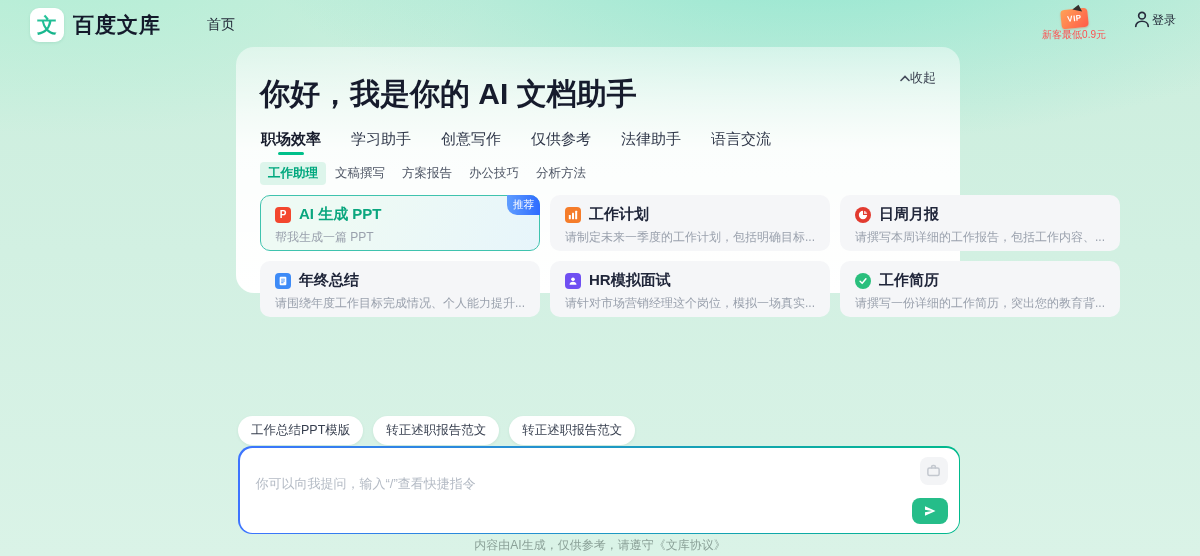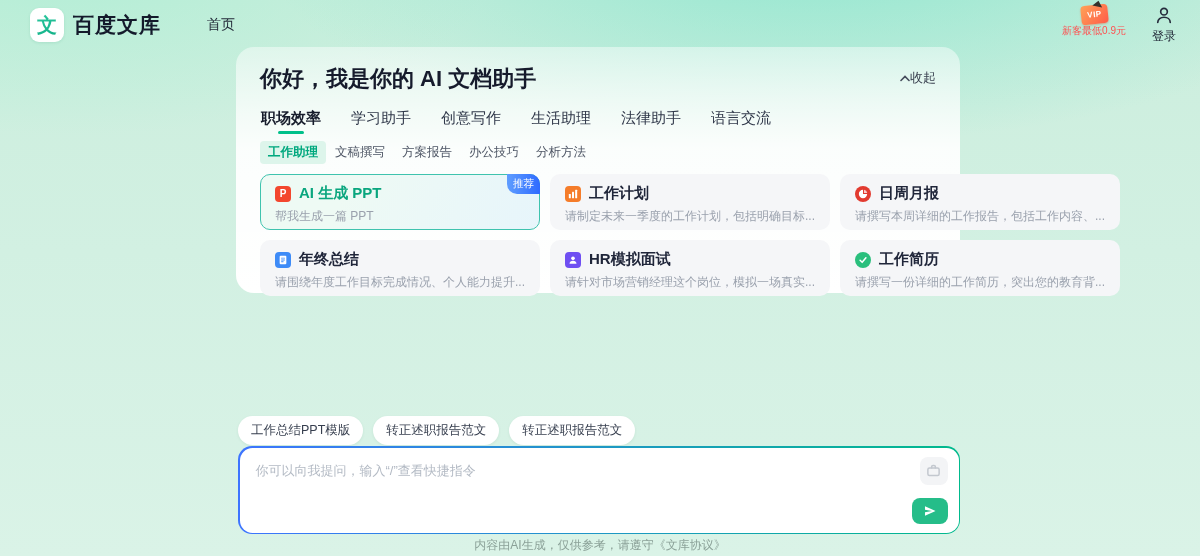--- a/index.html
+++ b/index.html
@@ -17,30 +17,30 @@
   .logo { width:34px; height:34px; background:#fff; border-radius:9px; display:flex; align-items:center; justify-content:center; box-shadow:0 1px 3px rgba(20,120,90,0.12); }
   .logo-glyph { font-size:20px; font-weight:700; background:linear-gradient(160deg,#2cc9a0,#0fae85); -webkit-background-clip:text; background-clip:text; color:transparent; }
   .brand-text { margin-left:9px; font-size:21px; font-weight:700; color:#141a2b; letter-spacing:1px; }
   .nav-home { margin-left:46px; font-size:14px; color:#232a39; cursor:pointer; text-decoration:none; }
   .top-right { margin-left:auto; display:flex; align-items:flex-start; gap:26px; }
   .vip-block { display:flex; flex-direction:column; align-items:center; cursor:pointer; }
   .vip-icon { width:27px; height:19px; border-radius:4px; background:linear-gradient(135deg,#ffa257,#ff5b49); transform:rotate(-6deg); display:flex; align-items:center; justify-content:center; box-shadow:0 1px 2px rgba(220,80,50,0.35); position:relative; }
   .vip-icon::before { content:""; position:absolute; top:-4px; right:4px; width:0; height:0; border-left:5px solid transparent; border-right:5px solid transparent; border-bottom:6px solid #35302c; transform:rotate(18deg); }
   .vip-icon span { font-size:8px; font-weight:700; color:#fff; letter-spacing:0.5px; }
   .vip-text { font-size:10px; }
-  .login-block { display:flex; flex-direction:column; align-items:center; cursor:pointer; }
+  .login-block { display:flex; flex-direction:row; align-items:center; cursor:pointer; }
   .login-label { margin-top:3px; font-size:12px; color:#232a39; }
   
   .panel {
     position:absolute; left:236px; top:47px; width:724px; height:246px;
     border-radius:18px; padding:16px 24px 0;
     background:linear-gradient(180deg, rgba(255,255,255,0.45) 0%, rgba(255,255,255,0.92) 42%, #ffffff 100%);
   }
   .panel-head { display:flex; justify-content:space-between; align-items:flex-start; }
-  .panel-title { font-size:22px; font-weight:700; color:#161b2c; margin-top:1px; }
+  .panel-title { font-size:30px; font-weight:700; color:#161b2c; margin-top:11px; }
   .collapse-btn { display:flex; align-items:center; font-size:13px; color:#3a4150; background:none; border:none; cursor:pointer; margin-top:6px; font-family:inherit; }
   .tabs { display:flex; gap:28px; margin-top:15px; }
   .tab { position:relative; background:none; border:none; font-size:15px; color:#30384a; padding:0 1px 9px; cursor:pointer; font-family:inherit; }
   .tab.active { font-weight:700; color:#171c2c; }
   .tab.active::after { content:""; position:absolute; left:50%; transform:translateX(-50%); bottom:3px; width:26px; height:3px; border-radius:2px; background:#00c08a; }
   .subtabs { display:flex; gap:1px; margin-top:4px; align-items:center; }
   .subtab { background:none; border:none; font-size:12.5px; color:#4d5564; padding:3px 8px; cursor:pointer; font-family:inherit; }
   .subtab.active { color:#00a87e; background:#ddf5eb; border-radius:4px; font-weight:600; }
   .cards { display:grid; grid-template-columns:repeat(3,1fr); gap:10px; margin-top:10px; }
   .card { position:relative; background:#f5f6f8; border:1px solid transparent; border-radius:10px; padding:9px 14px; height:56px; text-align:left; cursor:pointer; font-family:inherit; }
@@ -50,21 +50,21 @@
   .card-icon.round { border-radius:50%; }
   .card-title { font-size:15px; font-weight:700; color:#20263a; white-space:nowrap; }
   .card.featured .card-title { color:#0aa67e; }
   .card-desc { margin-top:5px; font-size:12px; color:#9aa1ad; white-space:nowrap; overflow:hidden; text-overflow:ellipsis; }
   .badge { position:absolute; top:-1px; right:-1px; background:linear-gradient(90deg,#5f9dff,#2e6bff); color:#fff; font-size:10.5px; line-height:1; padding:4px 6px 5px; border-radius:0 10px 0 10px; }
   
   .chips { position:absolute; left:238px; top:416px; display:flex; gap:10px; }
   .chip { background:#fff; border:none; border-radius:15px; padding:6px 13px; font-size:12.5px; color:#363e4e; cursor:pointer; box-shadow:0 1px 3px rgba(40,90,70,0.08); font-family:inherit; }
   .composer { position:absolute; left:238px; top:446px; width:722px; height:88px; border-radius:14px; padding:1.5px; background:linear-gradient(90deg,#3d74ff,#00ba8c); }
   .composer-inner { position:relative; width:100%; height:100%; background:#fff; border-radius:12.5px; }
-  .chat-input { position:absolute; top:0; left:0; width:calc(100% - 60px); height:calc(100% - 12px); border:none; outline:none; resize:none; background:transparent; padding:14px 0 0 16px; font-size:13px; color:#2c3343; font-family:inherit; }
+  .chat-input { position:absolute; top:0; left:0; width:calc(100% - 60px); height:calc(100% - 12px); border:none; outline:none; resize:none; background:transparent; padding:27px 0 0 16px; font-size:13px; color:#2c3343; font-family:inherit; }
   .chat-input::placeholder { color:#b3bac4; }
   .attach-btn { position:absolute; top:9px; right:11px; width:28px; height:28px; border:none; border-radius:8px; background:#f3f4f6; display:flex; align-items:center; justify-content:center; cursor:pointer; }
   .send-btn { position:absolute; bottom:9px; right:11px; width:36px; height:26px; border:none; border-radius:8px; background:#25bd89; display:flex; align-items:center; justify-content:center; cursor:pointer; }
   
   .footer { position:absolute; left:0; right:0; top:537px; text-align:center; font-size:12px; color:#8ba198; }
   .footer a { color:#8ba198; text-decoration:none; cursor:pointer; }
 </style>
 </head>
 <body>
 
@@ -103,21 +103,21 @@
             <polyline points="1,5.5 5,1.5 9,5.5"></polyline>
           </svg>
         <span>收起</span>
       </button>
     </div>
 
     <div class="tabs">
       <button class="tab active">职场效率</button>
       <button class="tab">学习助手</button>
       <button class="tab">创意写作</button>
-      <button class="tab">生活助理</button>
+      <button class="tab">仅供参考</button>
       <button class="tab">法律助手</button>
       <button class="tab">语言交流</button>
     </div>
 
     <div class="subtabs">
       <button class="subtab active">工作助理</button>
       <button class="subtab">文稿撰写</button>
       <button class="subtab">方案报告</button>
       <button class="subtab">办公技巧</button>
       <button class="subtab">分析方法</button>

